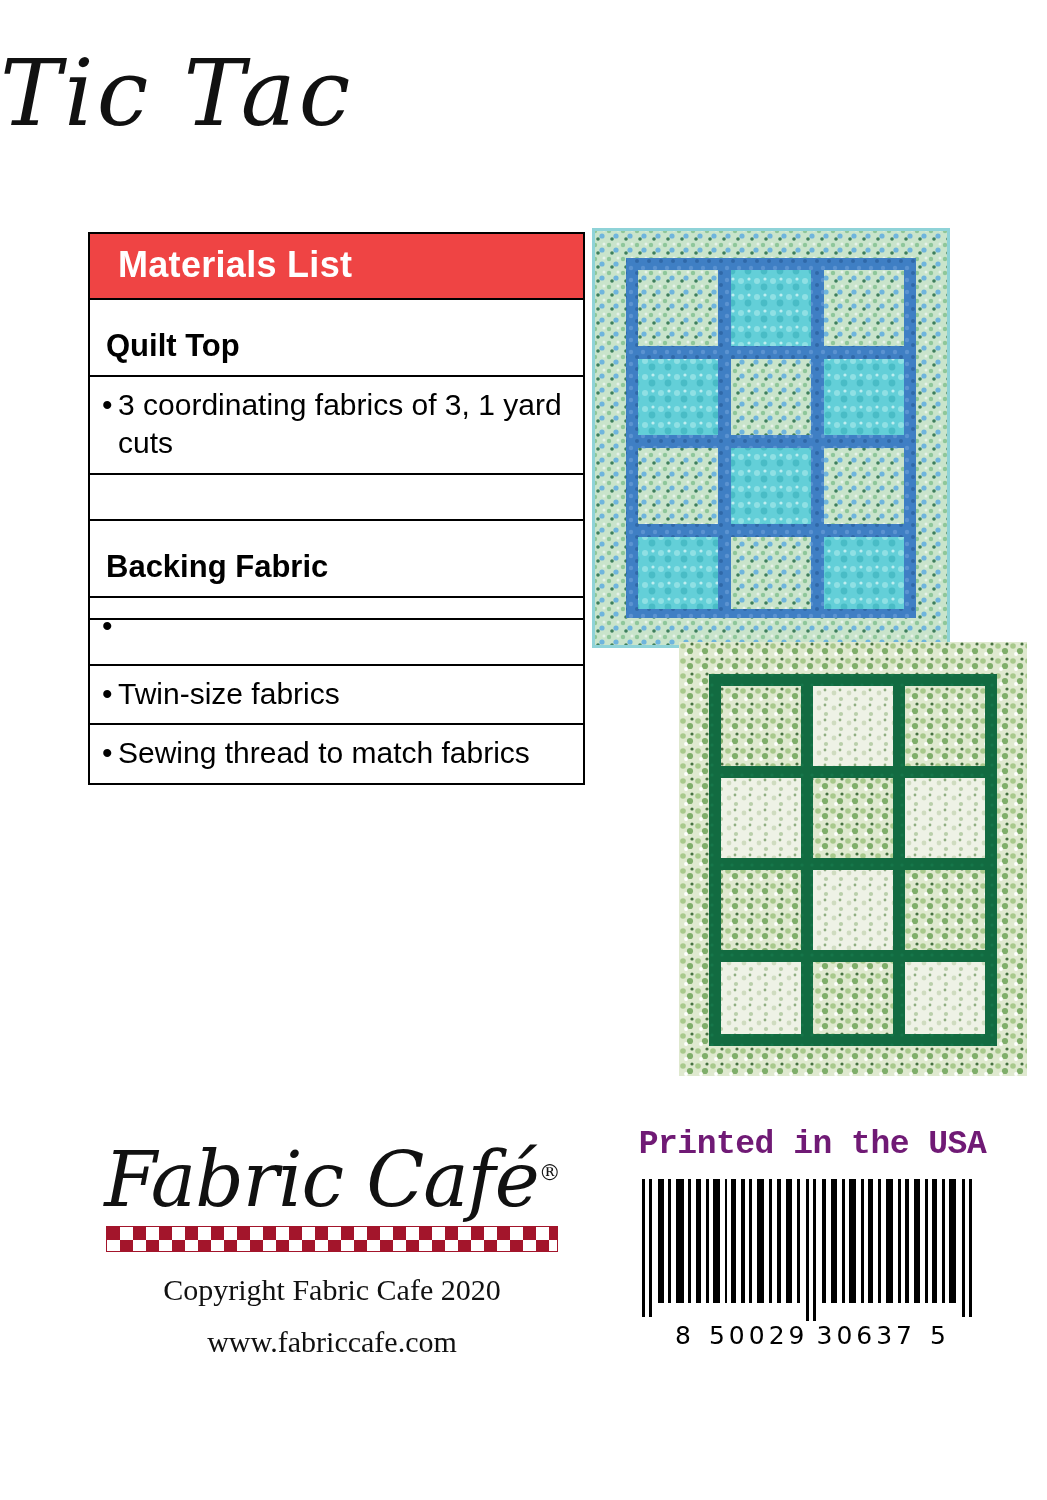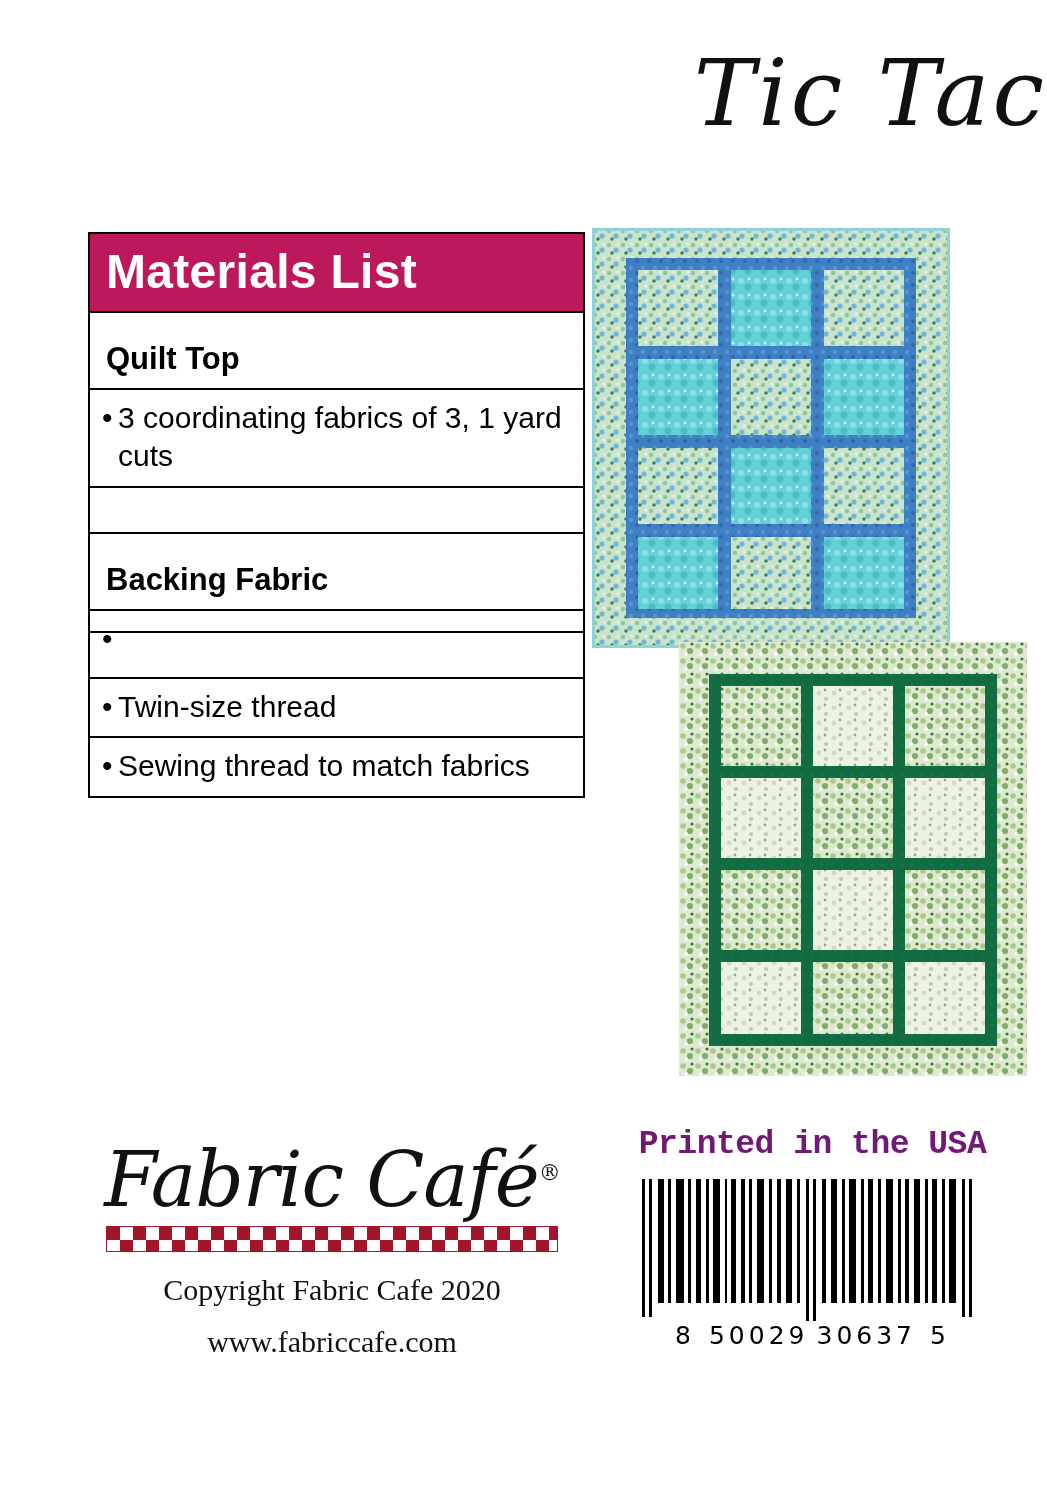--- a/index.html
+++ b/index.html
@@ -14,45 +14,45 @@
     position: relative;
     overflow: hidden;
   }
 
   
   .title {
     position: absolute;
     top: 40px;
     left: 0;
     width: 100%;
-    text-align: right;
+    text-align: left;
     font-family: "DejaVu Serif", serif;
     font-size: 92px;
     letter-spacing: 3px;
     color: #111111;
     font-weight: 400;
     font-style: italic;
   }
 
   
   .materials {
     position: absolute;
     left: 88px;
     top: 232px;
     width: 497px;
     border: 2px solid #000;
     box-sizing: border-box;
     background: #fff;
   }
   .mat-head {
-    background: #be185d;
+    background: #ef4444;
     color: #ffffff;
-    font-size: 48px;
+    font-size: 36px;
     font-weight: bold;
-    padding: 10px 16px 12px 16px;
+    padding: 10px 16px 12px 28px;
     border-bottom: 2px solid #000;
     letter-spacing: 0.3px;
   }
   .mat-section {
     font-size: 31px;
     font-weight: bold;
     color: #000;
     padding: 28px 16px 11px 16px;
     border-bottom: 2px solid #000;
   }
@@ -196,21 +196,21 @@
   <div class="mat-spacer"></div>
 
   <div class="mat-section">Backing Fabric</div>
   <div class="mat-item">
     <span class="bullet">•</span>
   </div>
   <div class="mat-spacer"></div>
 
   <div class="mat-item">
     <span class="bullet">•</span>
-    <span>Twin-size thread</span>
+    <span>Twin-size fabrics</span>
   </div>
   <div class="mat-item mat-row-last">
     <span class="bullet">•</span>
     <span>Sewing thread to match fabrics</span>
   </div>
 </div>
 
 <div class="quilt" id="quilt-blue">
   <svg viewBox="0 0 358 420" xmlns="http://www.w3.org/2000/svg">
     <defs>

